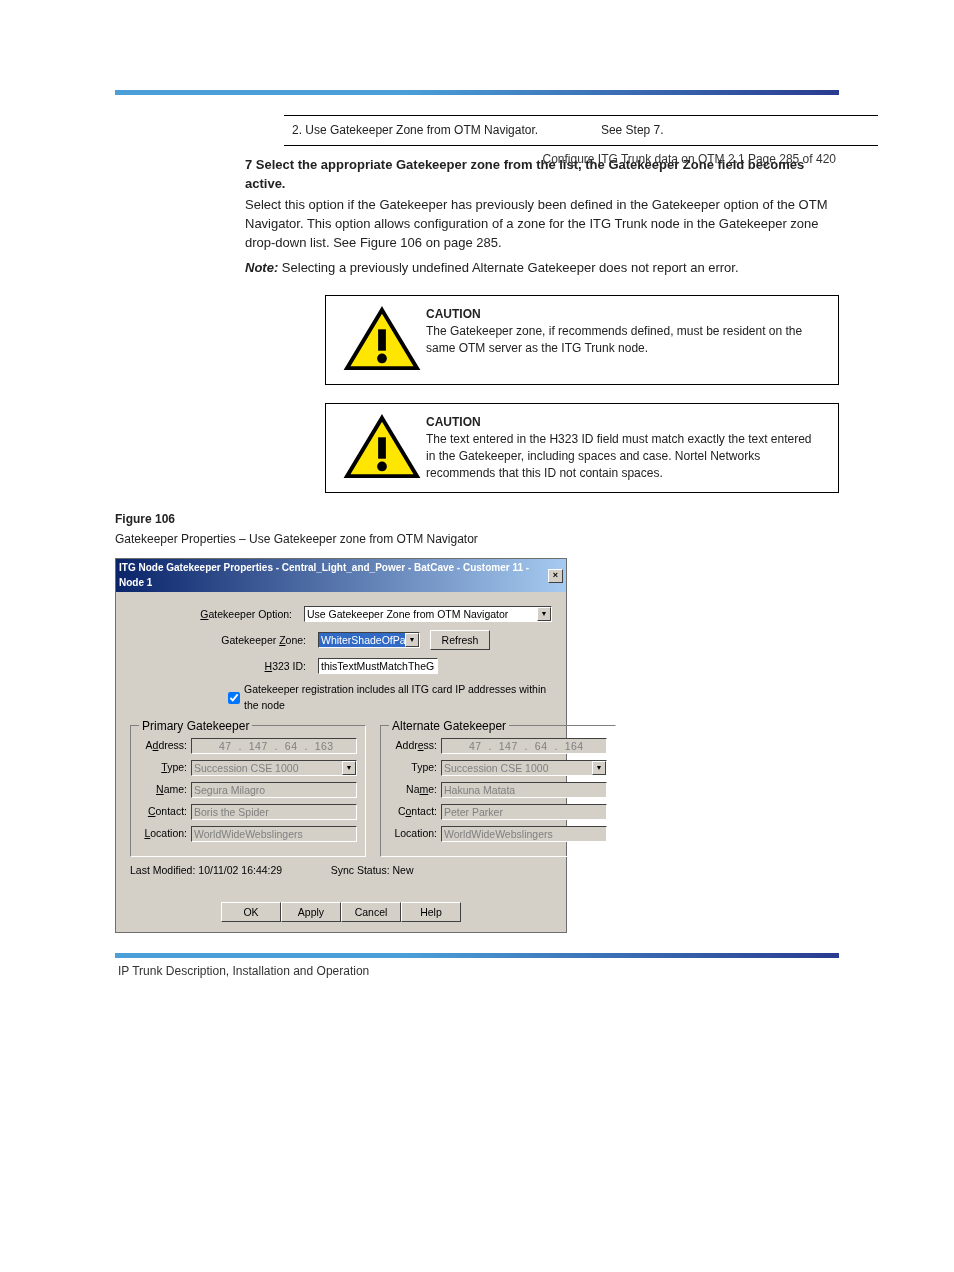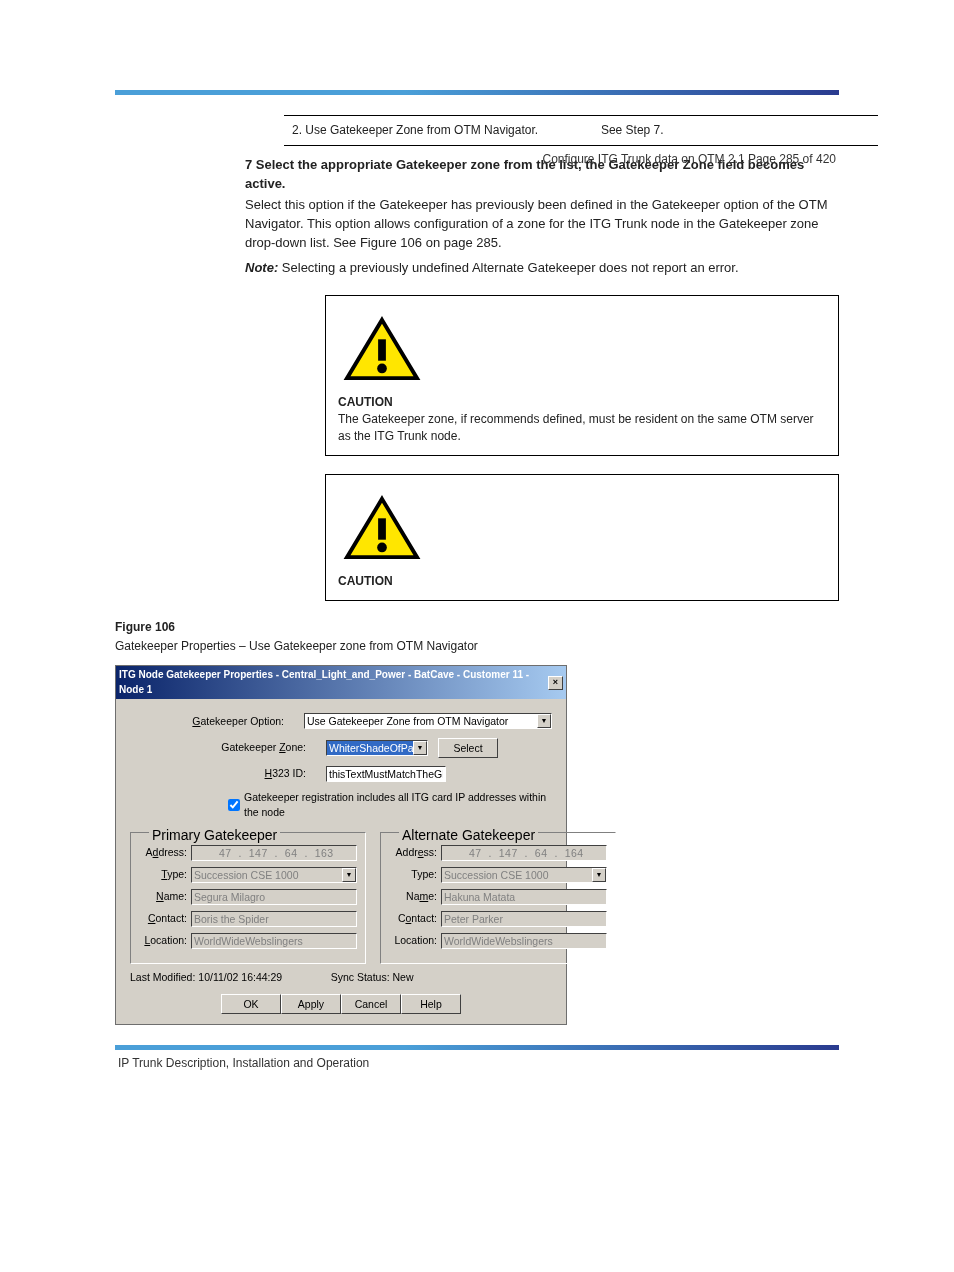--- a/index.html
+++ b/index.html
@@ -61,21 +61,20 @@
   .note-label {
     font-style: italic;
     font-weight: bold;
   }
   .caution-box {
     border: 1px solid #000;
     margin: 18px 0 18px 80px;
     padding: 10px 16px 10px 12px;
     display: flex;
     align-items: flex-start;
-    flex-direction: column;
   }
   .caution-icon {
     width: 88px;
     flex: 0 0 88px;
     display:flex;
     align-items:center;
     justify-content:center;
   }
   .caution-icon svg { width: 78px; height: 68px; }
   .caution-text {
@@ -131,21 +130,21 @@
   .dialog-body {
     padding: 14px 14px 10px 14px;
   }
   .row {
     display: flex;
     align-items: center;
     margin-bottom: 8px;
   }
   .row .lbl {
     text-align: right;
-    padding-right: 20px;
+    padding-right: 12px;
   }
   .row .lbl.w1 { width: 176px; }
   .underline-letter { text-decoration: underline; }
   .win-input, .win-select {
     height: 16px;
     font-size: 10.5px;
     font-family: Tahoma, Arial, sans-serif;
     border: 1px solid #808080;
     border-top-color:#404040;
     border-left-color:#404040;
@@ -202,24 +201,24 @@
     content:'';
     position:absolute;
     inset:-1px;
     border:1px solid #fff;
     border-top-color:#808080;
     border-left-color:#808080;
     pointer-events:none;
   }
   .groupbox-legend {
     position:absolute;
-    top:-8px; left:18px;
+    top:-8px; left:8px;
     background:#d4d0c8;
     padding:0 3px;
-    font-size:14px;
+    font-size:12px;
     z-index:2;
     text-align:center;
   }
   .gk-columns {
     display:flex;
     gap:14px;
   }
   .gk-col { flex:1; }
   .field {
     display:flex;
@@ -239,21 +238,21 @@
     display:flex;
     justify-content:space-between;
     align-items:flex-start;
     margin-top:6px;
     font-size:10.5px;
   }
   .btn-row {
     display:flex;
     justify-content:center;
     gap:0;
-    margin-top:9px;
+    margin-top:24px;
   }
   .page-footer-left {
     position:absolute;
     left:118px;
     bottom:18px;
     font-size:12px;
     color:#333;
   }
   .page-inner { position:relative; min-height:1272px; }
 </style>
@@ -299,20 +298,21 @@
       <div class="caution-box">
         <div class="caution-icon">
           <svg viewBox="0 0 80 70">
               <polygon points="40,4 76,64 4,64" fill="#ffe600" stroke="#000" stroke-width="4"></polygon>
               <rect x="36" y="24" width="8" height="22" fill="#000"></rect>
               <circle cx="40" cy="54" r="5" fill="#000"></circle>
             </svg>
         </div>
         <div class="caution-text">
           <div class="caution-title">CAUTION</div>
+          <div>The text entered in the H323 ID field must match exactly the text entered in the Gatekeeper, including spaces and case. Nortel Networks recommends that this ID not contain spaces.</div>
         </div>
       </div>
     </div>
 
     <div class="figure-label">Figure 106</div>
     <div class="figure-caption">Gatekeeper Properties – Use Gatekeeper zone from OTM Navigator</div>
 
     <div class="dialog-frame">
       <div class="title-bar">
         <span>ITG Node Gatekeeper Properties - Central_Light_and_Power - BatCave - Customer 11 - Node 1</span>
@@ -327,21 +327,21 @@
             <span class="arrow-btn">▼</span>
           </span>
         </div>
 
         <div class="row">
           <span class="lbl w1">Gatekeeper <span class="underline-letter">Z</span>one:</span>
           <span class="select-wrap" style="margin-right:10px;">
             <input class="win-input med" style="background: rgb(49, 106, 197); color: rgb(255, 255, 255);" readonly="" value="WhiterShadeOfPale">
             <span class="arrow-btn">▼</span>
           </span>
-          <button class="win-btn">Select</button>
+          <button class="win-btn">Refresh</button>
         </div>
 
         <div class="row">
           <span class="lbl w1"><span class="underline-letter">H</span>323 ID:</span>
           <input class="win-input med" style="width: 120px;" value="thisTextMustMatchTheGk">
         </div>
 
         <div class="row" style="padding-left:94px;">
           <input type="checkbox" class="win-checkbox" checked="" style="">
           <span>Gatekeeper registration includes all ITG card IP addresses within the node</span>

